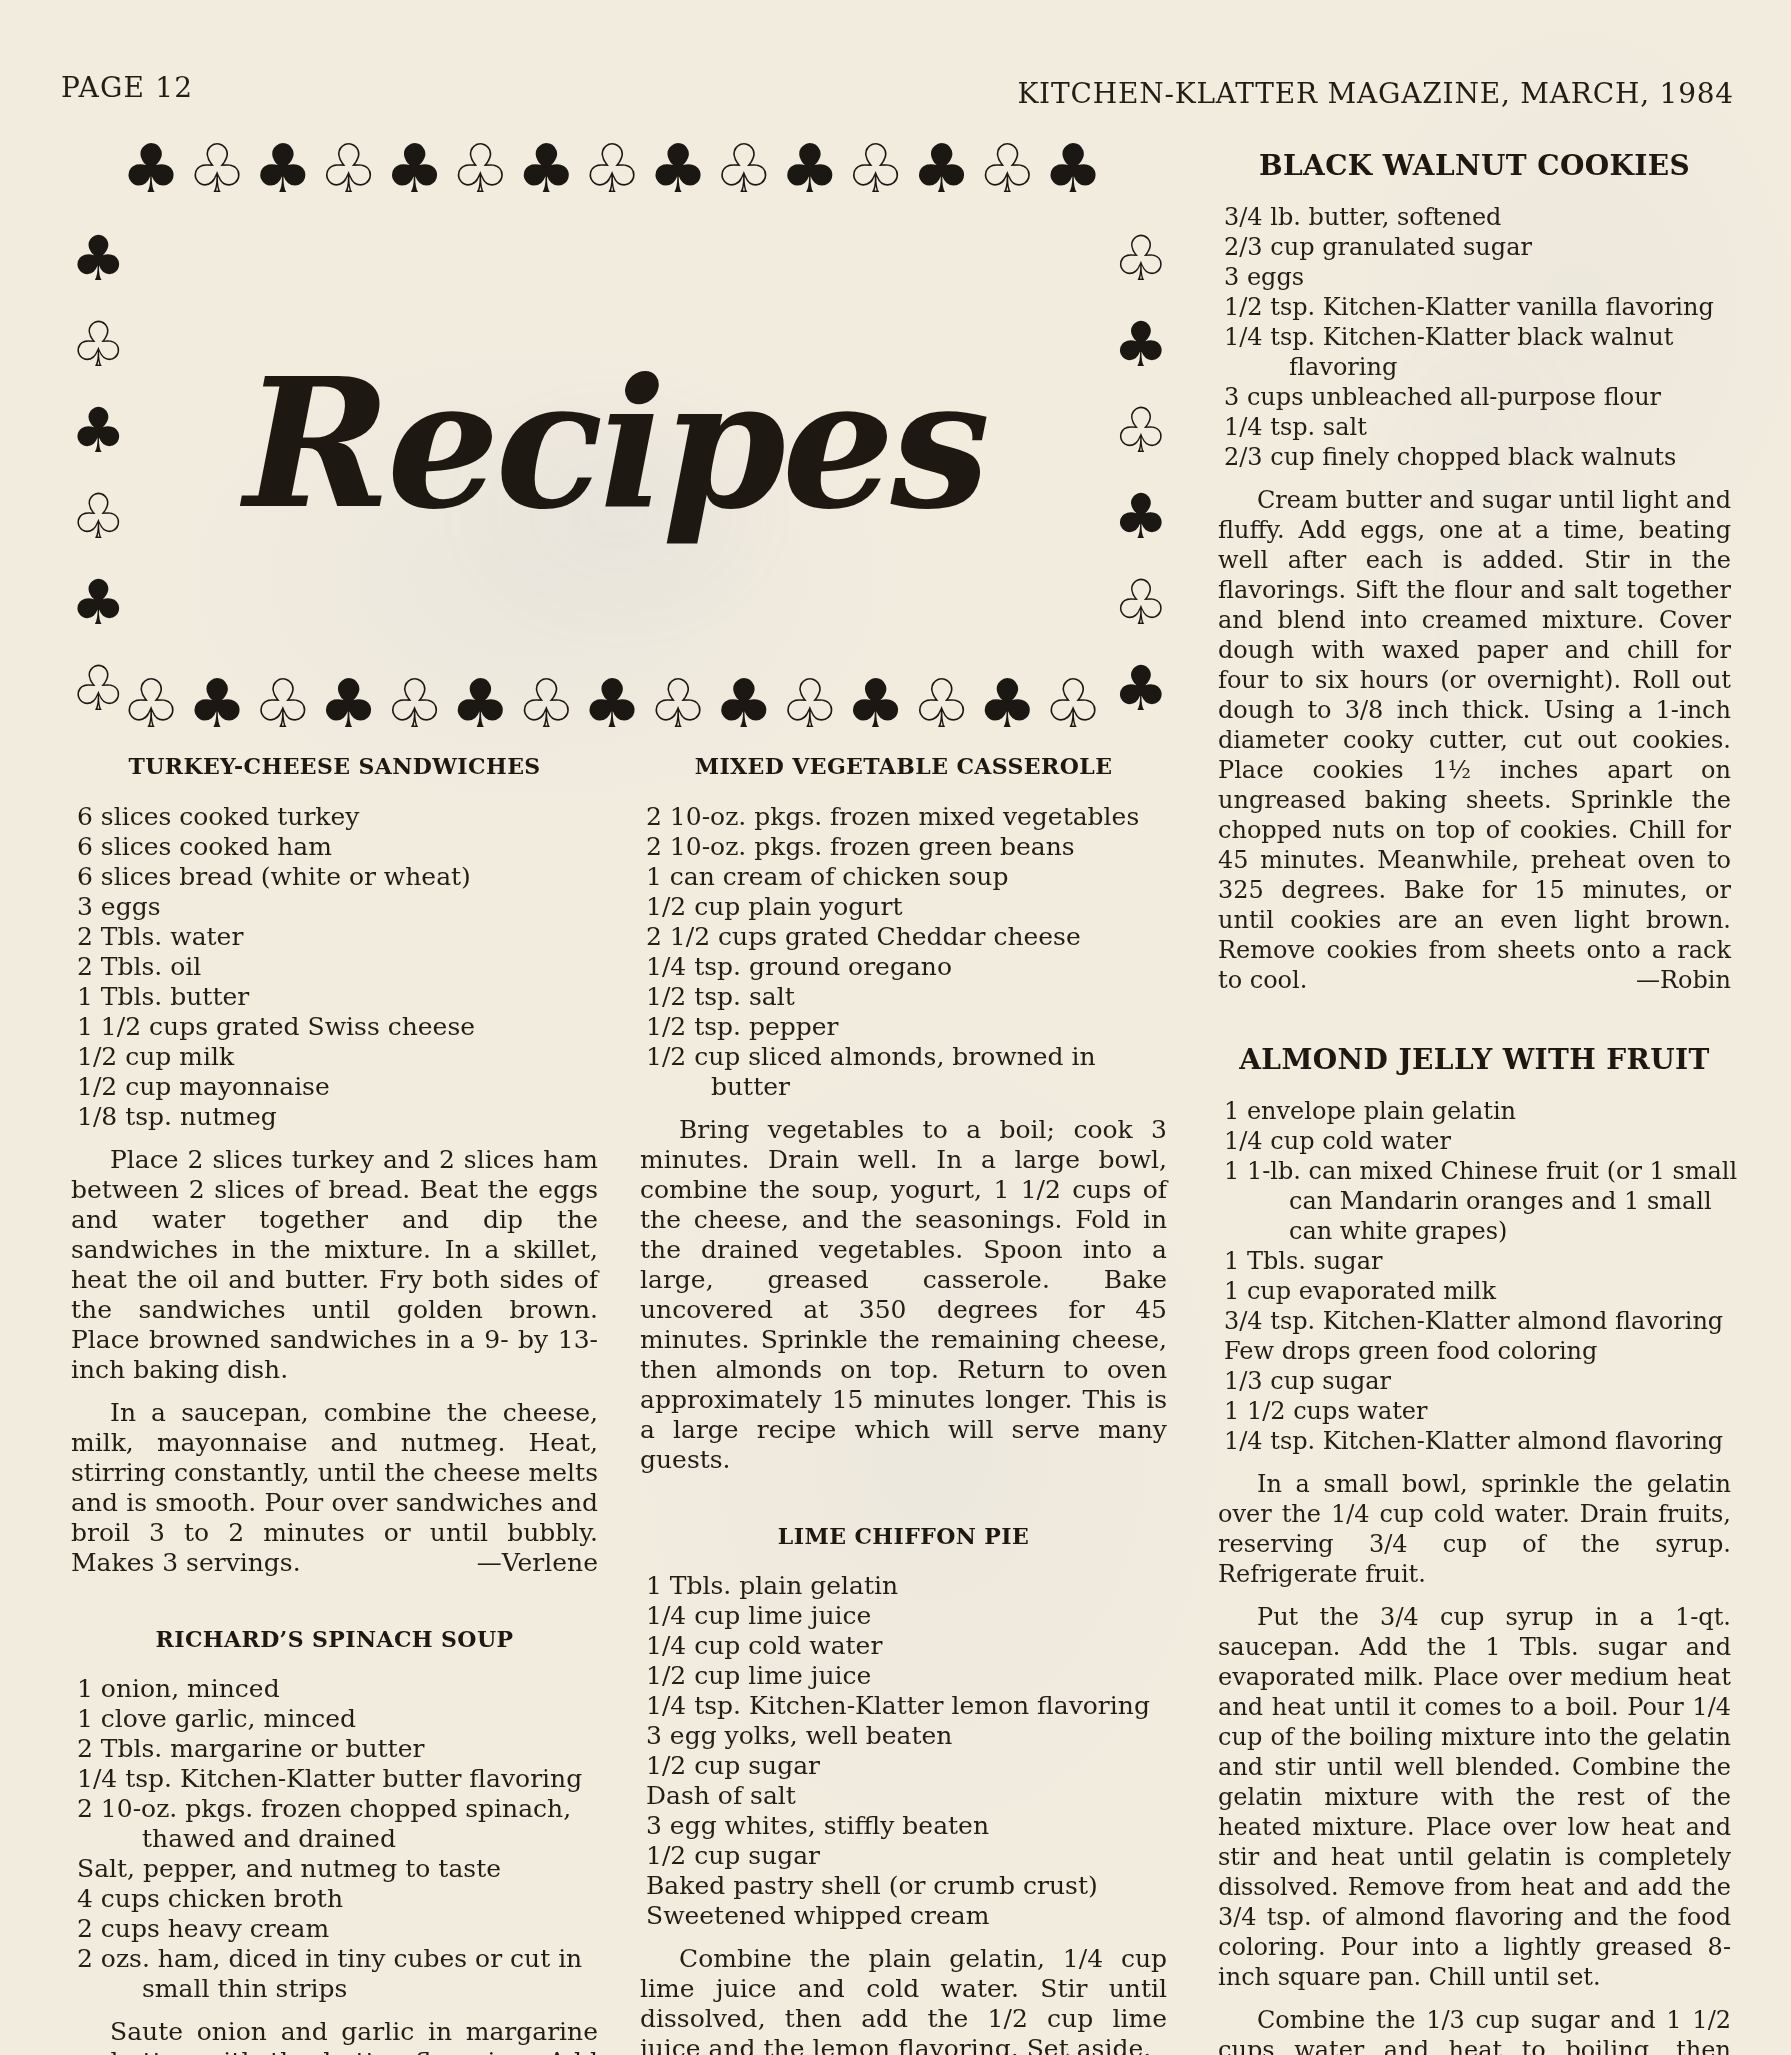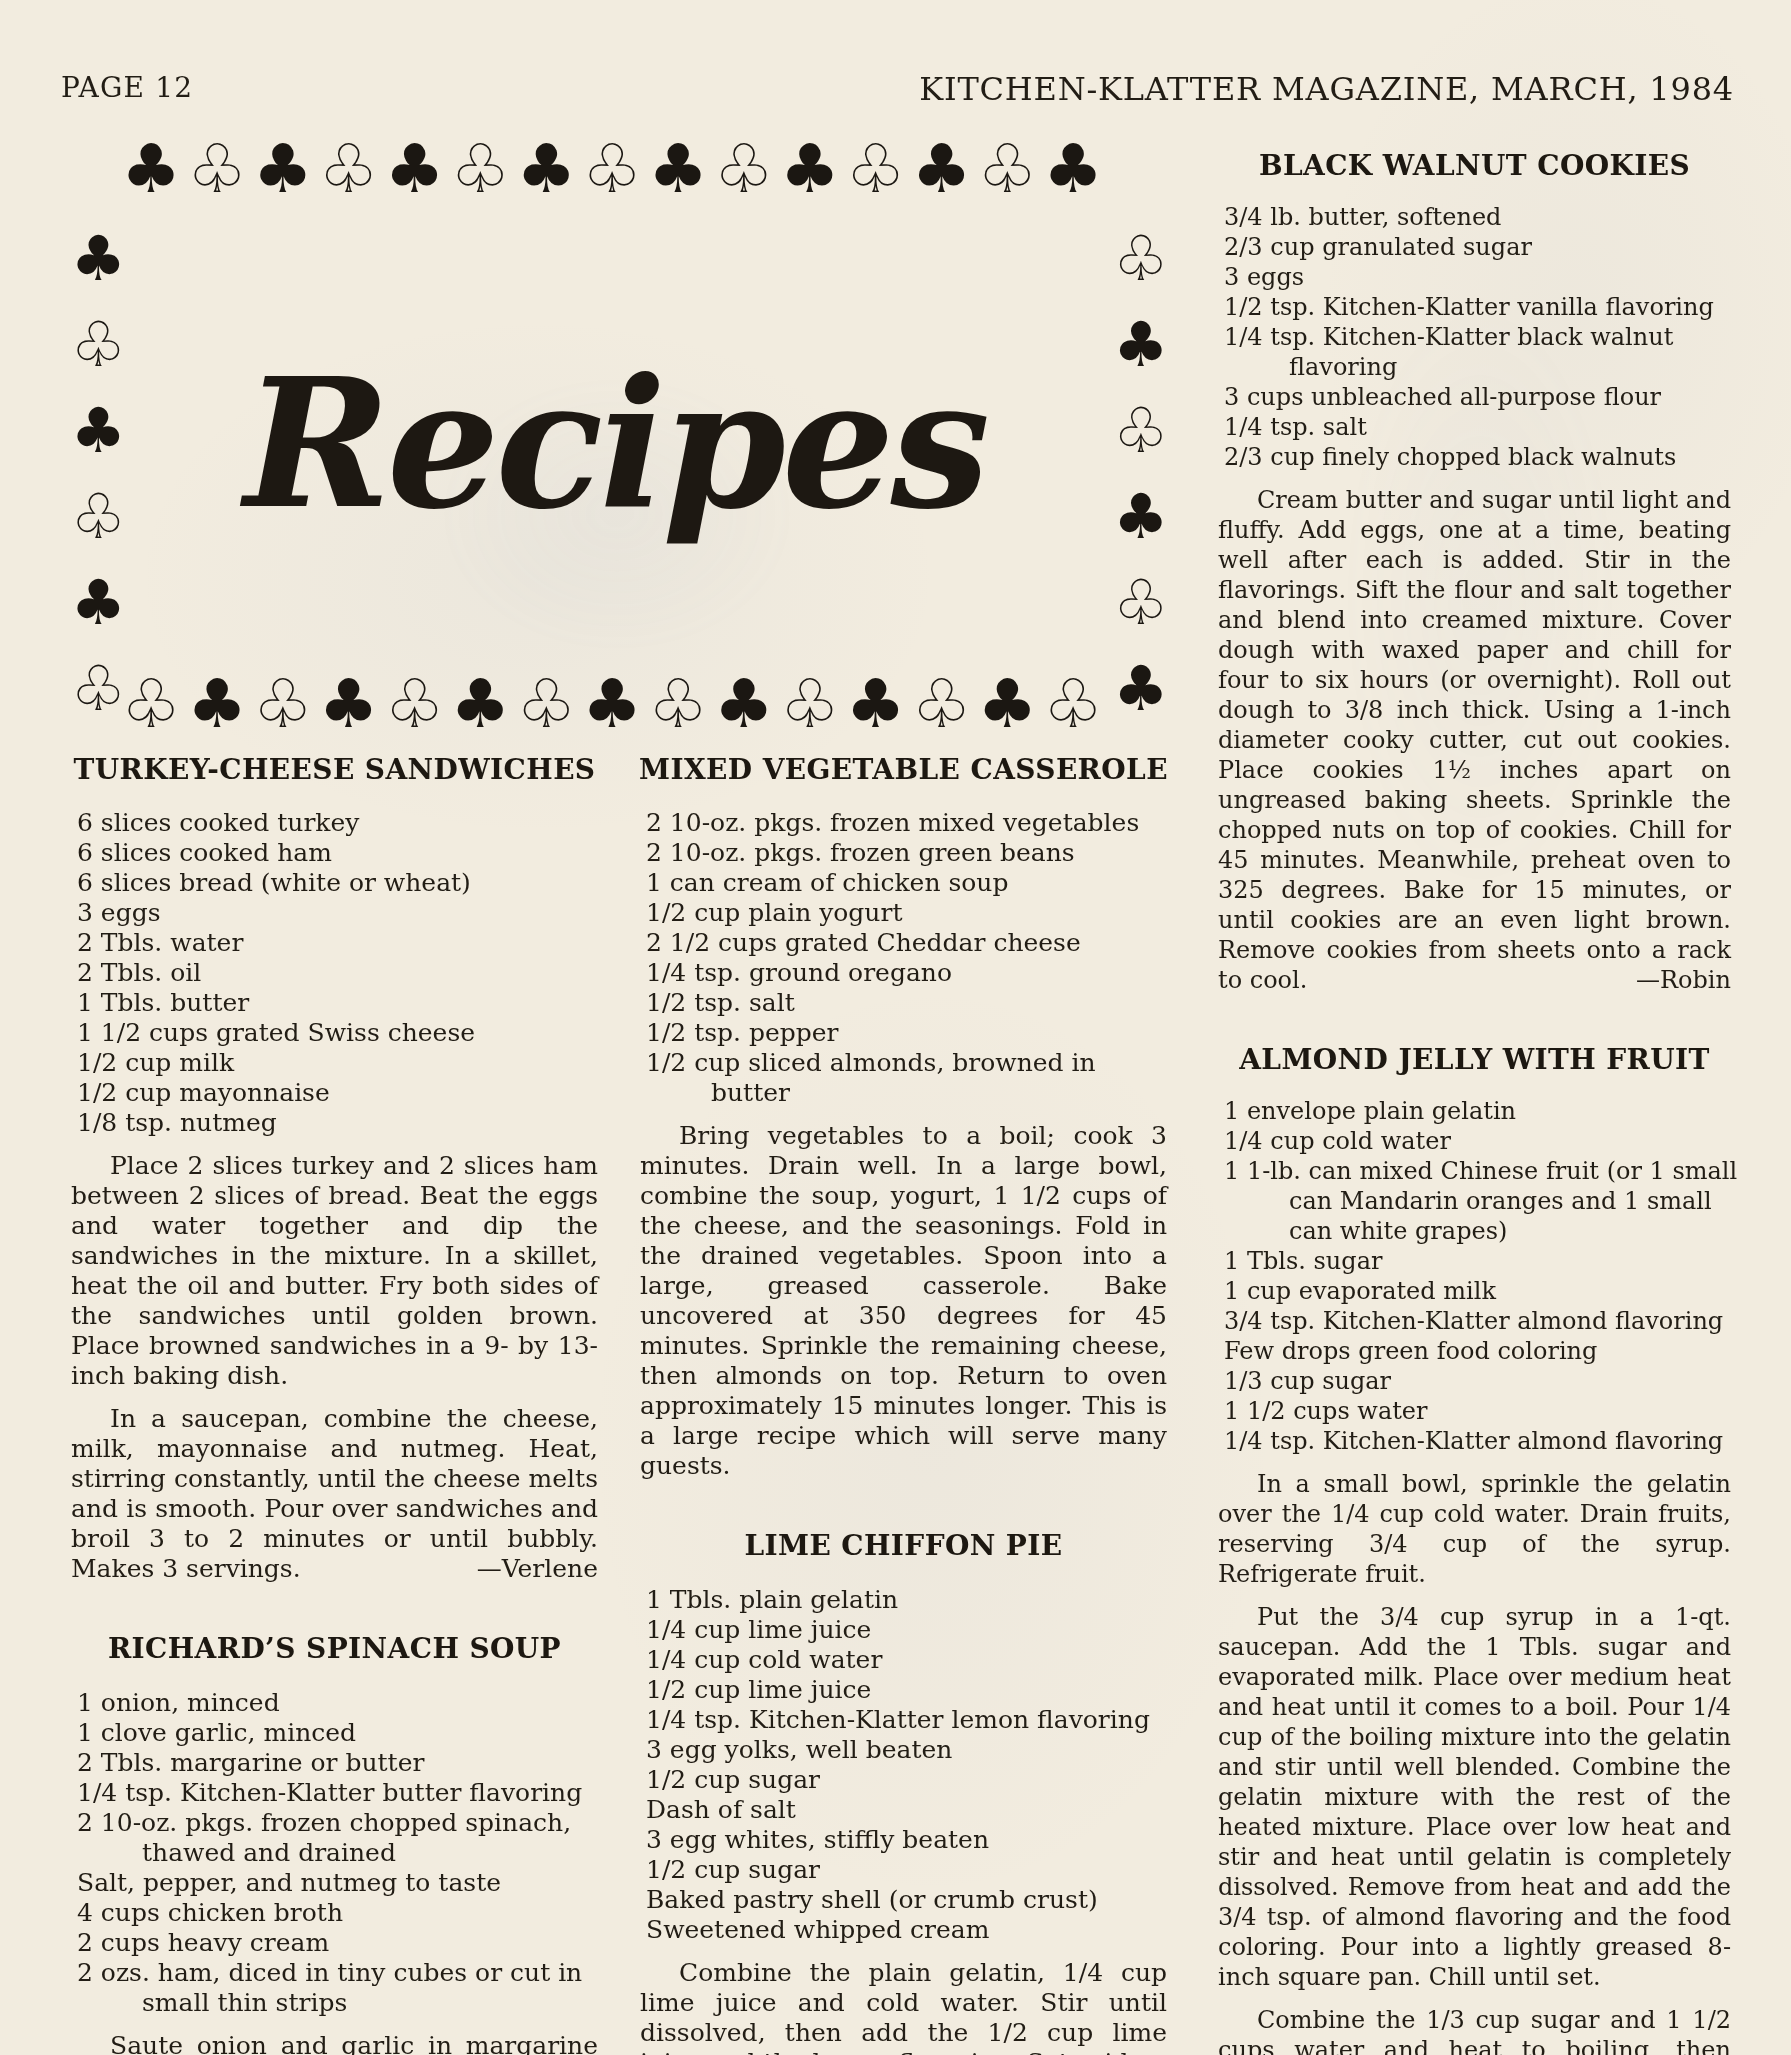--- a/index.html
+++ b/index.html
@@ -10,21 +10,21 @@
       radial-gradient(ellipse 576px 370px at 30% 22%, rgba(150,165,190,0.07), rgba(150,165,190,0) 70%),
       radial-gradient(ellipse 493px 658px at 52% 55%, rgba(150,160,185,0.06), rgba(150,160,185,0) 70%),
       radial-gradient(ellipse 370px 493px at 88% 12%, rgba(140,150,170,0.05), rgba(140,150,170,0) 70%),
       #f2ecdf;
     color:#221d15;
     font-family:"DejaVu Serif","Liberation Serif",serif;
     overflow:hidden;
   }
   
   .page-num{position:absolute;left:61px;top:71px;font-size:28px;letter-spacing:1.2px;}
-  .masthead{position:absolute;right:58px;top:70px;font-size:32px;letter-spacing:0.8px;}
+  .masthead{position:absolute;right:58px;top:77px;font-size:28px;letter-spacing:0.8px;}
   
   .banner{position:absolute;left:62px;top:136px;width:1106px;height:604px;}
   .border-h{
     position:absolute;left:0;right:0;text-align:center;
     font-family:"DejaVu Sans","Liberation Sans",sans-serif;
     font-size:67px;line-height:1;letter-spacing:5.8px;color:#1b1712;white-space:nowrap;
   }
   .border-top{top:0;}
   .border-bottom{bottom:2.5px;}
   .border-v{
@@ -40,21 +40,21 @@
     font-size:177px;font-style:italic;font-weight:bold;letter-spacing:-4.1px;
     color:#1d1812;white-space:nowrap;text-align:center;
   }
   
   .col{position:absolute;text-align:justify;}
   .col-1{left:58px;top:754px;width:553px;font-size:25px;line-height:30px;}
   .col-2{left:627px;top:754px;width:553px;font-size:25px;line-height:30px;}
   .col-3{left:1205px;top:150px;width:539px;font-size:24px;line-height:30px;}
   .recipe + .recipe{margin-top:49px;}
   .recipe-title{
-    text-align:center;font-weight:bold;font-size:28px;line-height:1.12;
+    text-align:center;font-weight:bold;font-size:22px;line-height:1.12;
     margin:0 0 23px 0;letter-spacing:0.4px;color:#1d1811;
   }
   .col-3 .recipe-title{font-size:28px;margin-bottom:20.6px;}
   .ingredients{margin:0 0 10.7px 0;}
   .ing{text-align:left;padding-left:84px;text-indent:-65px;}
   .para{margin:13px;text-indent:39px;hyphens:auto;-webkit-hyphens:auto;}
   .attr{float:right;text-indent:0;}
   
   .ghost{position:absolute;pointer-events:none;filter:blur(5.8px);opacity:.5;}
   .g1{left:432px;top:370px;width:370px;height:288px;background:radial-gradient(ellipse at center,rgba(140,155,185,.10),rgba(140,155,185,0) 70%);}

